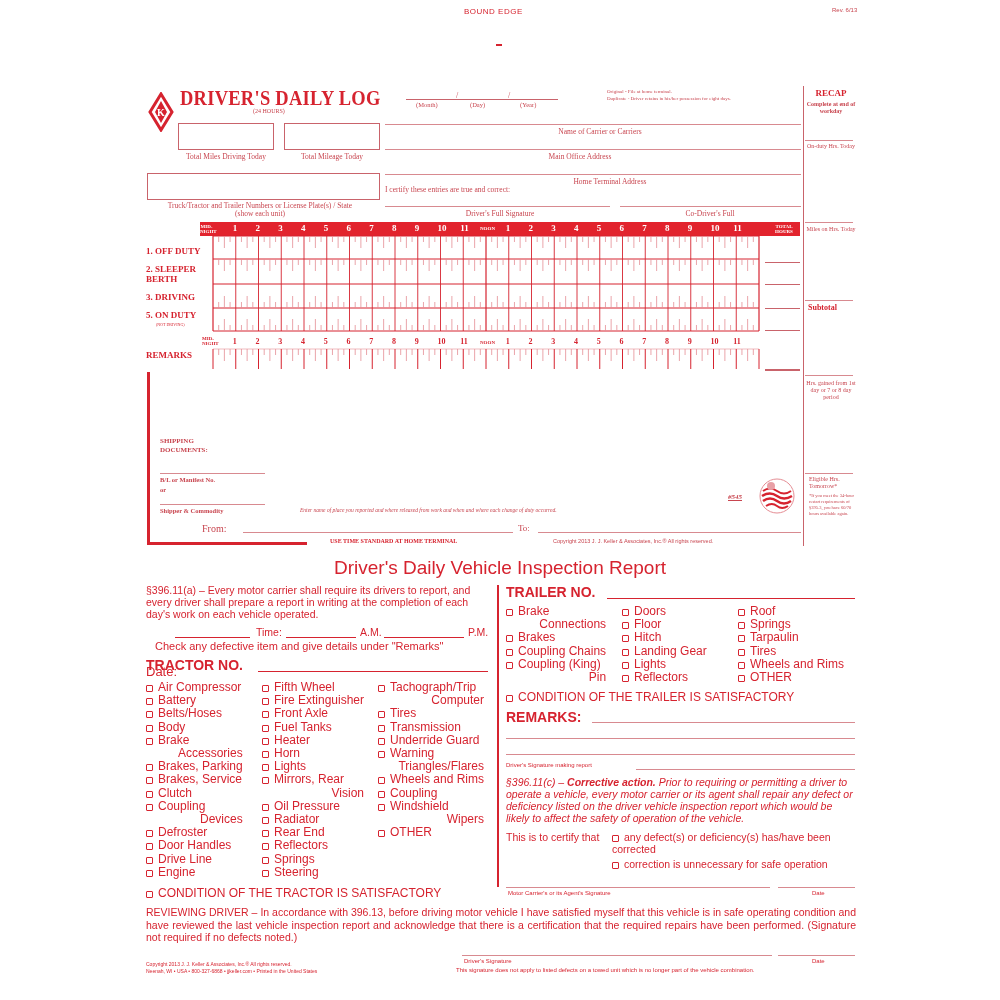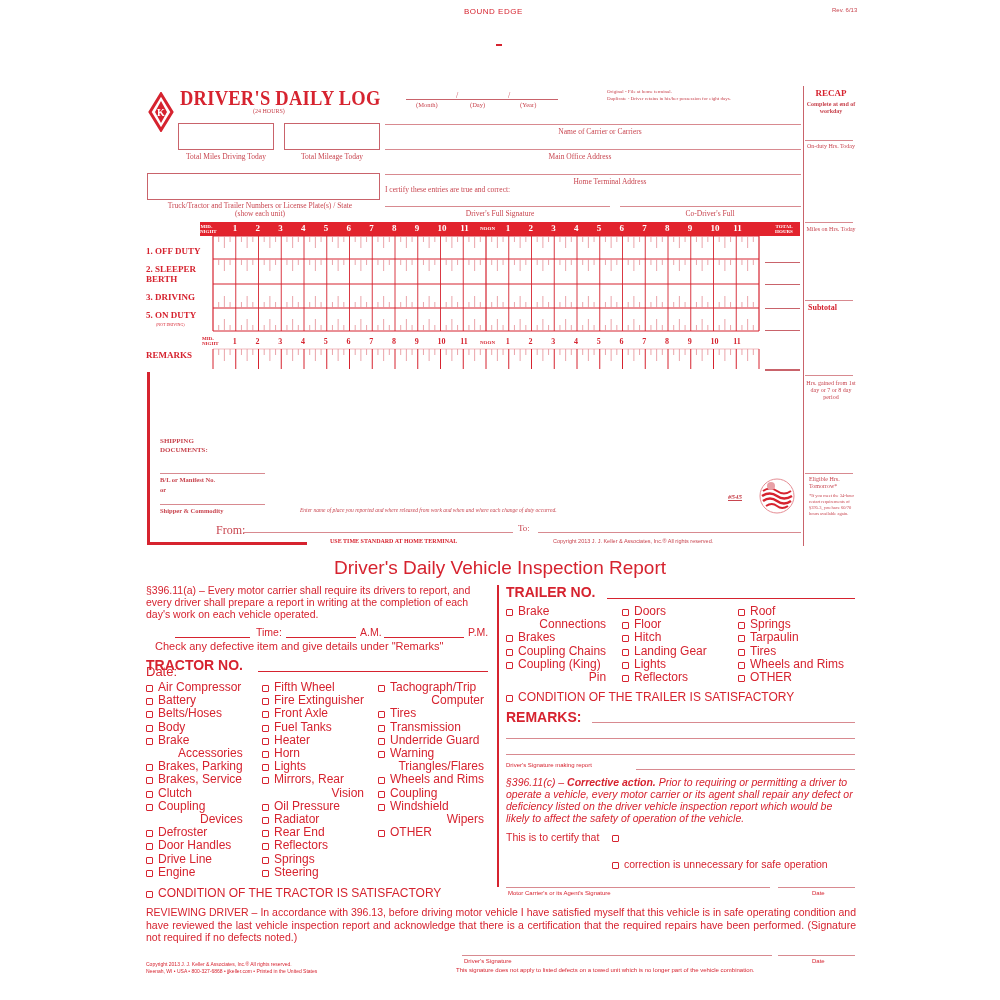--- a/index.html
+++ b/index.html
@@ -653,21 +653,21 @@
 <div class="abs" style="left:147px;top:372px;width:3px;height:172px;background:#d6232f;"></div>
 <div class="abs" style="left:147px;top:542px;width:160px;height:3px;background:#d6232f;"></div>
 
 <div class="abs serif" style="left:160px;top:437px;font-size:7px;font-weight:bold;line-height:9px;width:60px;color:#c8454f;">SHIPPING DOCUMENTS:</div>
 <div class="line" style="left:160px;top:473px;width:105px;"></div>
 <div class="abs serif" style="left:160px;top:476px;font-size:6.5px;font-weight:bold;color:#c8454f;">B/L or Manifest No.</div>
 <div class="abs serif" style="left:160px;top:486px;font-size:6.5px;font-weight:bold;color:#c8454f;">or</div>
 <div class="line" style="left:160px;top:504px;width:105px;"></div>
 <div class="abs serif" style="left:160px;top:507px;font-size:6.5px;font-weight:bold;color:#c8454f;">Shipper &amp; Commodity</div>
 <div class="abs serif" style="left:300px;top:507px;font-size:5.5px;font-style:italic;color:#c8454f;">Enter name of place you reported and where released from work and when and where each change of duty occurred.</div>
-<div class="abs serif" style="left:216px;top:523px;font-size:12px;color:#c8454f;">From:</div>
+<div class="abs serif" style="left:202px;top:523px;font-size:10px;color:#c8454f;">From:</div>
 <div class="line" style="left:243px;top:532px;width:270px;"></div>
 <div class="abs serif" style="left:518px;top:523px;font-size:9px;color:#c8454f;">To:</div>
 <div class="line" style="left:538px;top:532px;width:263px;"></div>
 <div class="abs serif" style="left:330px;top:538px;font-size:6px;font-weight:bold;color:#d6232f;">USE TIME STANDARD AT HOME TERMINAL</div>
 <div class="abs" style="left:553px;top:538px;font-size:5.5px;color:#c8454f;">Copyright 2013 J. J. Keller &amp; Associates, Inc.® All rights reserved.</div>
 <div class="abs serif" style="left:728px;top:493px;font-size:7px;font-weight:bold;font-style:italic;color:#c8454f;text-decoration:underline;">#545</div>
 <div class="abs" style="left:758px;top:477px;width:38px;height:38px;">
   <svg width="38" height="38" viewBox="0 0 38 38">
     <circle cx="19" cy="19" r="17" fill="#fff" stroke="#e58d94" stroke-width="1"></circle>
     <path d="M5,14 Q12,9 19,14 T33,14" stroke="#d6232f" stroke-width="2" fill="none"></path>
@@ -778,21 +778,21 @@
 <div class="abs dvir" style="left:506px;top:709px;font-size:14px;font-weight:bold;">REMARKS:</div>
 <div class="line" style="left:592px;top:722px;width:263px;background:#d88a90;"></div>
 <div class="line" style="left:506px;top:738px;width:349px;background:#d88a90;"></div>
 <div class="line" style="left:506px;top:754px;width:349px;background:#d88a90;"></div>
 <div class="abs dvir" style="left:506px;top:762px;font-size:6px;">Driver's Signature making report</div>
 <div class="line" style="left:636px;top:769px;width:219px;background:#d88a90;"></div>
 
 <div class="para dvir" style="left:506px;top:776px;width:350px;font-style:italic;font-size:10.5px;"><span>§396.11(c) – </span><b>Corrective action.</b><span> Prior to requiring or permitting a driver to operate a vehicle, every motor carrier or its agent shall repair any defect or deficiency listed on the driver vehicle inspection report which would be likely to affect the safety of operation of the vehicle.</span></div>
 
 <div class="abs dvir" style="left:506px;top:831px;font-size:10.5px;">This is to certify that</div>
-<div class="abs dvir" style="left:612px;top:831px;font-size:10.5px;width:245px;line-height:12px;"><span class="chk"></span></div>
+<div class="abs dvir" style="left:612px;top:831px;font-size:10.5px;width:245px;line-height:12px;"><span class="chk"></span><span>any defect(s) or deficiency(s) has/have been corrected</span></div>
 <div class="abs dvir" style="left:612px;top:858px;font-size:10.5px;white-space:nowrap;"><span class="chk"></span><span>correction is unnecessary for safe operation</span></div>
 
 <div class="line" style="left:506px;top:887px;width:264px;background:#d88a90;"></div>
 <div class="abs dvir" style="left:508px;top:890px;font-size:6px;">Motor Carrier's or its Agent's Signature</div>
 <div class="line" style="left:778px;top:887px;width:77px;background:#d88a90;"></div>
 <div class="abs dvir" style="left:812px;top:890px;font-size:6px;">Date</div>
 
 <div class="para dvir" style="left:146px;top:906px;width:710px;font-size:10.5px;line-height:12.5px;text-align:justify;">REVIEWING DRIVER – In accordance with 396.13, before driving motor vehicle I have satisfied myself that this vehicle is in safe operating condition and have reviewed the last vehicle inspection report and acknowledge that there is a certification that the required repairs have been performed. (Signature not required if no defects noted.)</div>
 
 <div class="line" style="left:462px;top:955px;width:310px;background:#d88a90;"></div>

